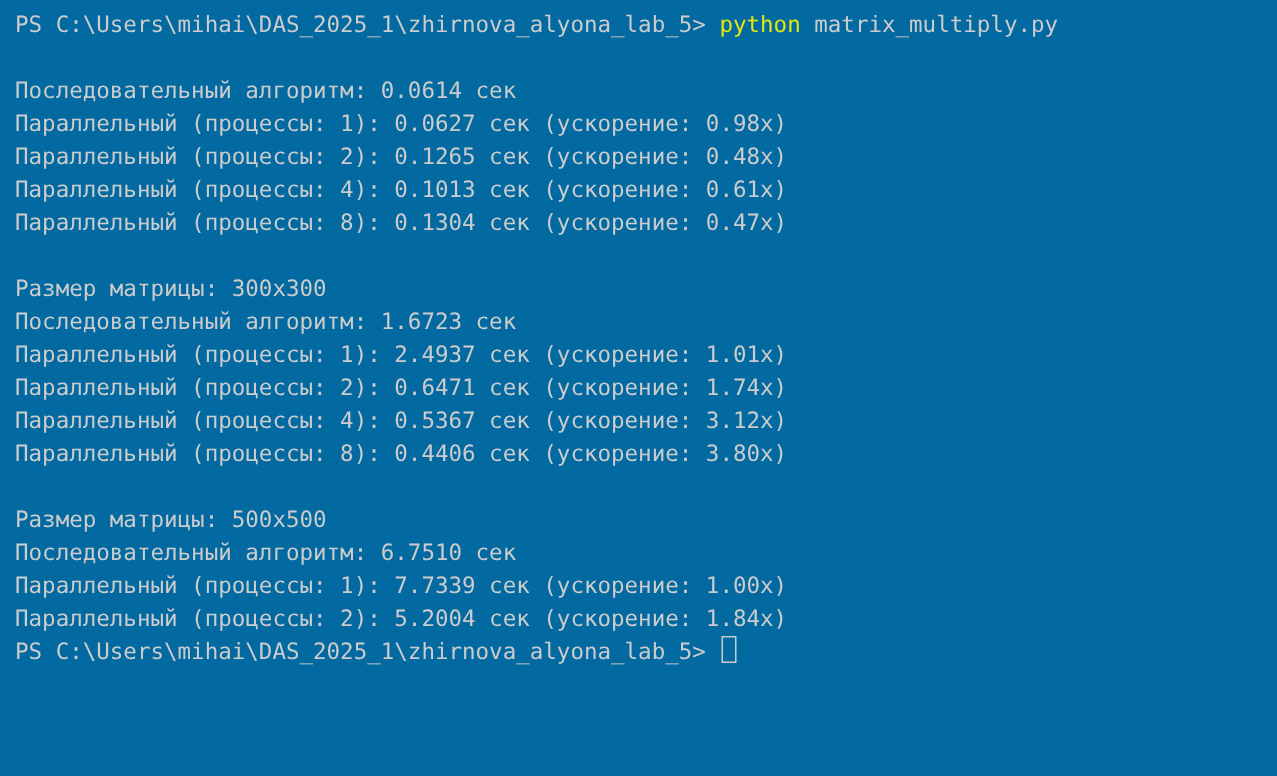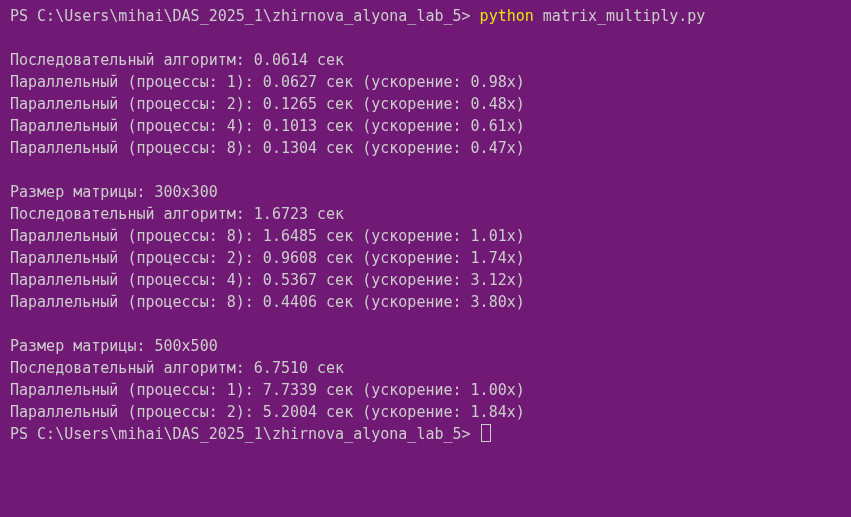--- a/index.html
+++ b/index.html
@@ -7,21 +7,21 @@
     padding: 0;
     background: #1a1a1a;
     width: 851px;
     height: 517px;
     overflow: hidden;
   }
   .terminal {
     box-sizing: border-box;
     width: 851px;
     height: 517px;
-    background: #701a75;
+    background: #0369a1;
     color: #cccccc;
     font-family: "DejaVu Sans Mono", "Liberation Mono", monospace;
     font-size: 15px;
     padding: 5px 0 0 10px;
   }
   .line {
     height: 22px;
     line-height: 22px;
     white-space: pre;
   }
@@ -48,22 +48,22 @@
   <div class="line">Последовательный алгоритм: 0.0614 сек</div>
   <div class="line">Параллельный (процессы: 1): 0.0627 сек (ускорение: 0.98x)</div>
   <div class="line">Параллельный (процессы: 2): 0.1265 сек (ускорение: 0.48x)</div>
   <div class="line">Параллельный (процессы: 4): 0.1013 сек (ускорение: 0.61x)</div>
   <div class="line">Параллельный (процессы: 8): 0.1304 сек (ускорение: 0.47x)</div>
 
   <div class="line"> </div>
 
   <div class="line">Размер матрицы: 300x300</div>
   <div class="line">Последовательный алгоритм: 1.6723 сек</div>
-  <div class="line">Параллельный (процессы: 8): 1.6485 сек (ускорение: 1.01x)</div>
-  <div class="line">Параллельный (процессы: 2): 0.9608 сек (ускорение: 1.74x)</div>
+  <div class="line">Параллельный (процессы: 1): 2.4937 сек (ускорение: 1.01x)</div>
+  <div class="line">Параллельный (процессы: 2): 0.6471 сек (ускорение: 1.74x)</div>
   <div class="line">Параллельный (процессы: 4): 0.5367 сек (ускорение: 3.12x)</div>
   <div class="line">Параллельный (процессы: 8): 0.4406 сек (ускорение: 3.80x)</div>
 
   <div class="line"> </div>
 
   <div class="line">Размер матрицы: 500x500</div>
   <div class="line">Последовательный алгоритм: 6.7510 сек</div>
   <div class="line">Параллельный (процессы: 1): 7.7339 сек (ускорение: 1.00x)</div>
   <div class="line">Параллельный (процессы: 2): 5.2004 сек (ускорение: 1.84x)</div>
 

